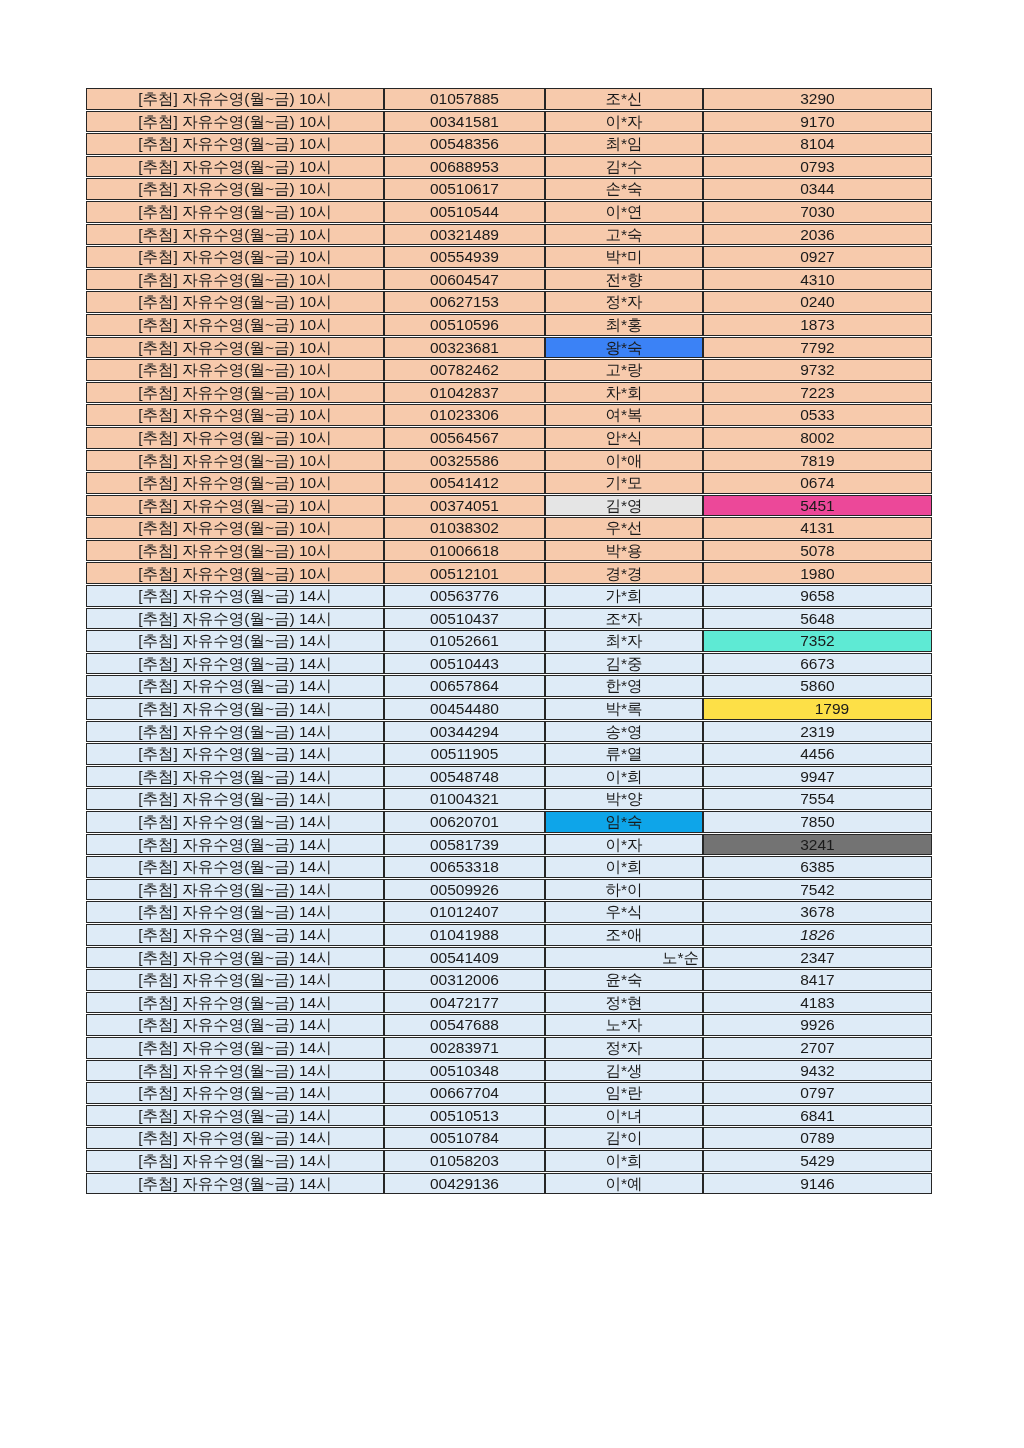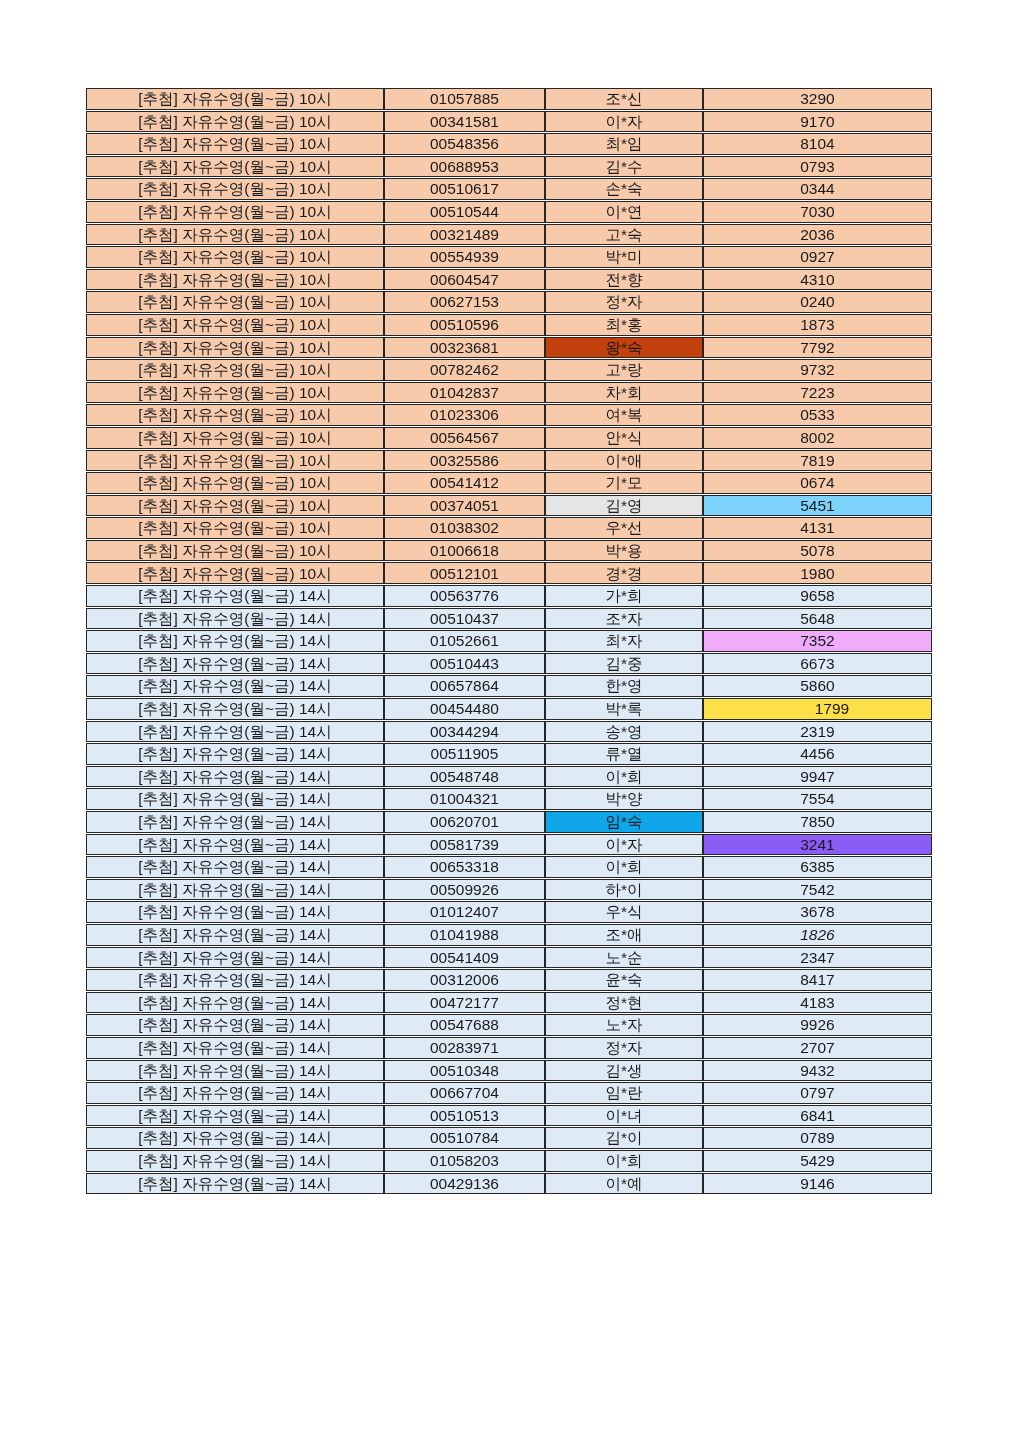--- a/index.html
+++ b/index.html
@@ -120,21 +120,21 @@
         </tr>
         <tr>
           <td style="background: rgb(247, 202, 172);">[추첨] 자유수영(월~금) 10시</td>
           <td style="background: rgb(247, 202, 172);">00510596</td>
           <td style="background: rgb(247, 202, 172);">최*홍</td>
           <td style="background: rgb(247, 202, 172);">1873</td>
         </tr>
         <tr>
           <td style="background: rgb(247, 202, 172);">[추첨] 자유수영(월~금) 10시</td>
           <td style="background: rgb(247, 202, 172);">00323681</td>
-          <td style="background: #c2410c;">왕*숙</td>
+          <td style="background: #3b82f6;">왕*숙</td>
           <td style="background: rgb(247, 202, 172);">7792</td>
         </tr>
         <tr>
           <td style="background: rgb(247, 202, 172);">[추첨] 자유수영(월~금) 10시</td>
           <td style="background: rgb(247, 202, 172);">00782462</td>
           <td style="background: rgb(247, 202, 172);">고*랑</td>
           <td style="background: rgb(247, 202, 172);">9732</td>
         </tr>
         <tr>
           <td style="background: rgb(247, 202, 172);">[추첨] 자유수영(월~금) 10시</td>
@@ -163,21 +163,21 @@
         <tr>
           <td style="background: rgb(247, 202, 172);">[추첨] 자유수영(월~금) 10시</td>
           <td style="background: rgb(247, 202, 172);">00541412</td>
           <td style="background: rgb(247, 202, 172);">기*모</td>
           <td style="background: rgb(247, 202, 172);">0674</td>
         </tr>
         <tr>
           <td style="background: rgb(247, 202, 172);">[추첨] 자유수영(월~금) 10시</td>
           <td style="background: rgb(247, 202, 172);">00374051</td>
           <td style="background: #e5e5e5;">김*영</td>
-          <td style="background: #7dd3fc;">5451</td>
+          <td style="background: #ec4899;">5451</td>
         </tr>
         <tr>
           <td style="background: rgb(247, 202, 172);">[추첨] 자유수영(월~금) 10시</td>
           <td style="background: rgb(247, 202, 172);">01038302</td>
           <td style="background: rgb(247, 202, 172);">우*선</td>
           <td style="background: rgb(247, 202, 172);">4131</td>
         </tr>
         <tr>
           <td style="background: rgb(247, 202, 172);">[추첨] 자유수영(월~금) 10시</td>
           <td style="background: rgb(247, 202, 172);">01006618</td>
@@ -199,21 +199,21 @@
         <tr>
           <td style="background: rgb(222, 235, 247);">[추첨] 자유수영(월~금) 14시</td>
           <td style="background: rgb(222, 235, 247);">00510437</td>
           <td style="background: rgb(222, 235, 247);">조*자</td>
           <td style="background: rgb(222, 235, 247);">5648</td>
         </tr>
         <tr>
           <td style="background: rgb(222, 235, 247);">[추첨] 자유수영(월~금) 14시</td>
           <td style="background: rgb(222, 235, 247);">01052661</td>
           <td style="background: rgb(222, 235, 247);">최*자</td>
-          <td style="background: #f0abfc;">7352</td>
+          <td style="background: #5eead4;">7352</td>
         </tr>
         <tr>
           <td style="background: rgb(222, 235, 247);">[추첨] 자유수영(월~금) 14시</td>
           <td style="background: rgb(222, 235, 247);">00510443</td>
           <td style="background: rgb(222, 235, 247);">김*중</td>
           <td style="background: rgb(222, 235, 247);">6673</td>
         </tr>
         <tr>
           <td style="background: rgb(222, 235, 247);">[추첨] 자유수영(월~금) 14시</td>
           <td style="background: rgb(222, 235, 247);">00657864</td>
@@ -253,21 +253,21 @@
         <tr>
           <td style="background: rgb(222, 235, 247);">[추첨] 자유수영(월~금) 14시</td>
           <td style="background: rgb(222, 235, 247);">00620701</td>
           <td style="background: #0ea5e9;">임*숙</td>
           <td style="background: rgb(222, 235, 247);">7850</td>
         </tr>
         <tr>
           <td style="background: rgb(222, 235, 247);">[추첨] 자유수영(월~금) 14시</td>
           <td style="background: rgb(222, 235, 247);">00581739</td>
           <td style="background: rgb(222, 235, 247);">이*자</td>
-          <td style="background: #8b5cf6;">3241</td>
+          <td style="background: #737373;">3241</td>
         </tr>
         <tr>
           <td style="background: rgb(222, 235, 247);">[추첨] 자유수영(월~금) 14시</td>
           <td style="background: rgb(222, 235, 247);">00653318</td>
           <td style="background: rgb(222, 235, 247);">이*희</td>
           <td style="background: rgb(222, 235, 247);">6385</td>
         </tr>
         <tr>
           <td style="background: rgb(222, 235, 247);">[추첨] 자유수영(월~금) 14시</td>
           <td style="background: rgb(222, 235, 247);">00509926</td>
@@ -282,21 +282,21 @@
         </tr>
         <tr>
           <td style="background: rgb(222, 235, 247);">[추첨] 자유수영(월~금) 14시</td>
           <td style="background: rgb(222, 235, 247);">01041988</td>
           <td style="background: rgb(222, 235, 247);">조*애</td>
           <td style="background: rgb(222, 235, 247); font-style: italic;">1826</td>
         </tr>
         <tr>
           <td style="background: rgb(222, 235, 247);">[추첨] 자유수영(월~금) 14시</td>
           <td style="background: rgb(222, 235, 247);">00541409</td>
-          <td style="background: rgb(222, 235, 247);">노*순</td>
+          <td style="background: rgb(222, 235, 247); text-align: right;">노*순</td>
           <td style="background: rgb(222, 235, 247);">2347</td>
         </tr>
         <tr>
           <td style="background: rgb(222, 235, 247);">[추첨] 자유수영(월~금) 14시</td>
           <td style="background: rgb(222, 235, 247);">00312006</td>
           <td style="background: rgb(222, 235, 247);">윤*숙</td>
           <td style="background: rgb(222, 235, 247);">8417</td>
         </tr>
         <tr>
           <td style="background: rgb(222, 235, 247);">[추첨] 자유수영(월~금) 14시</td>

